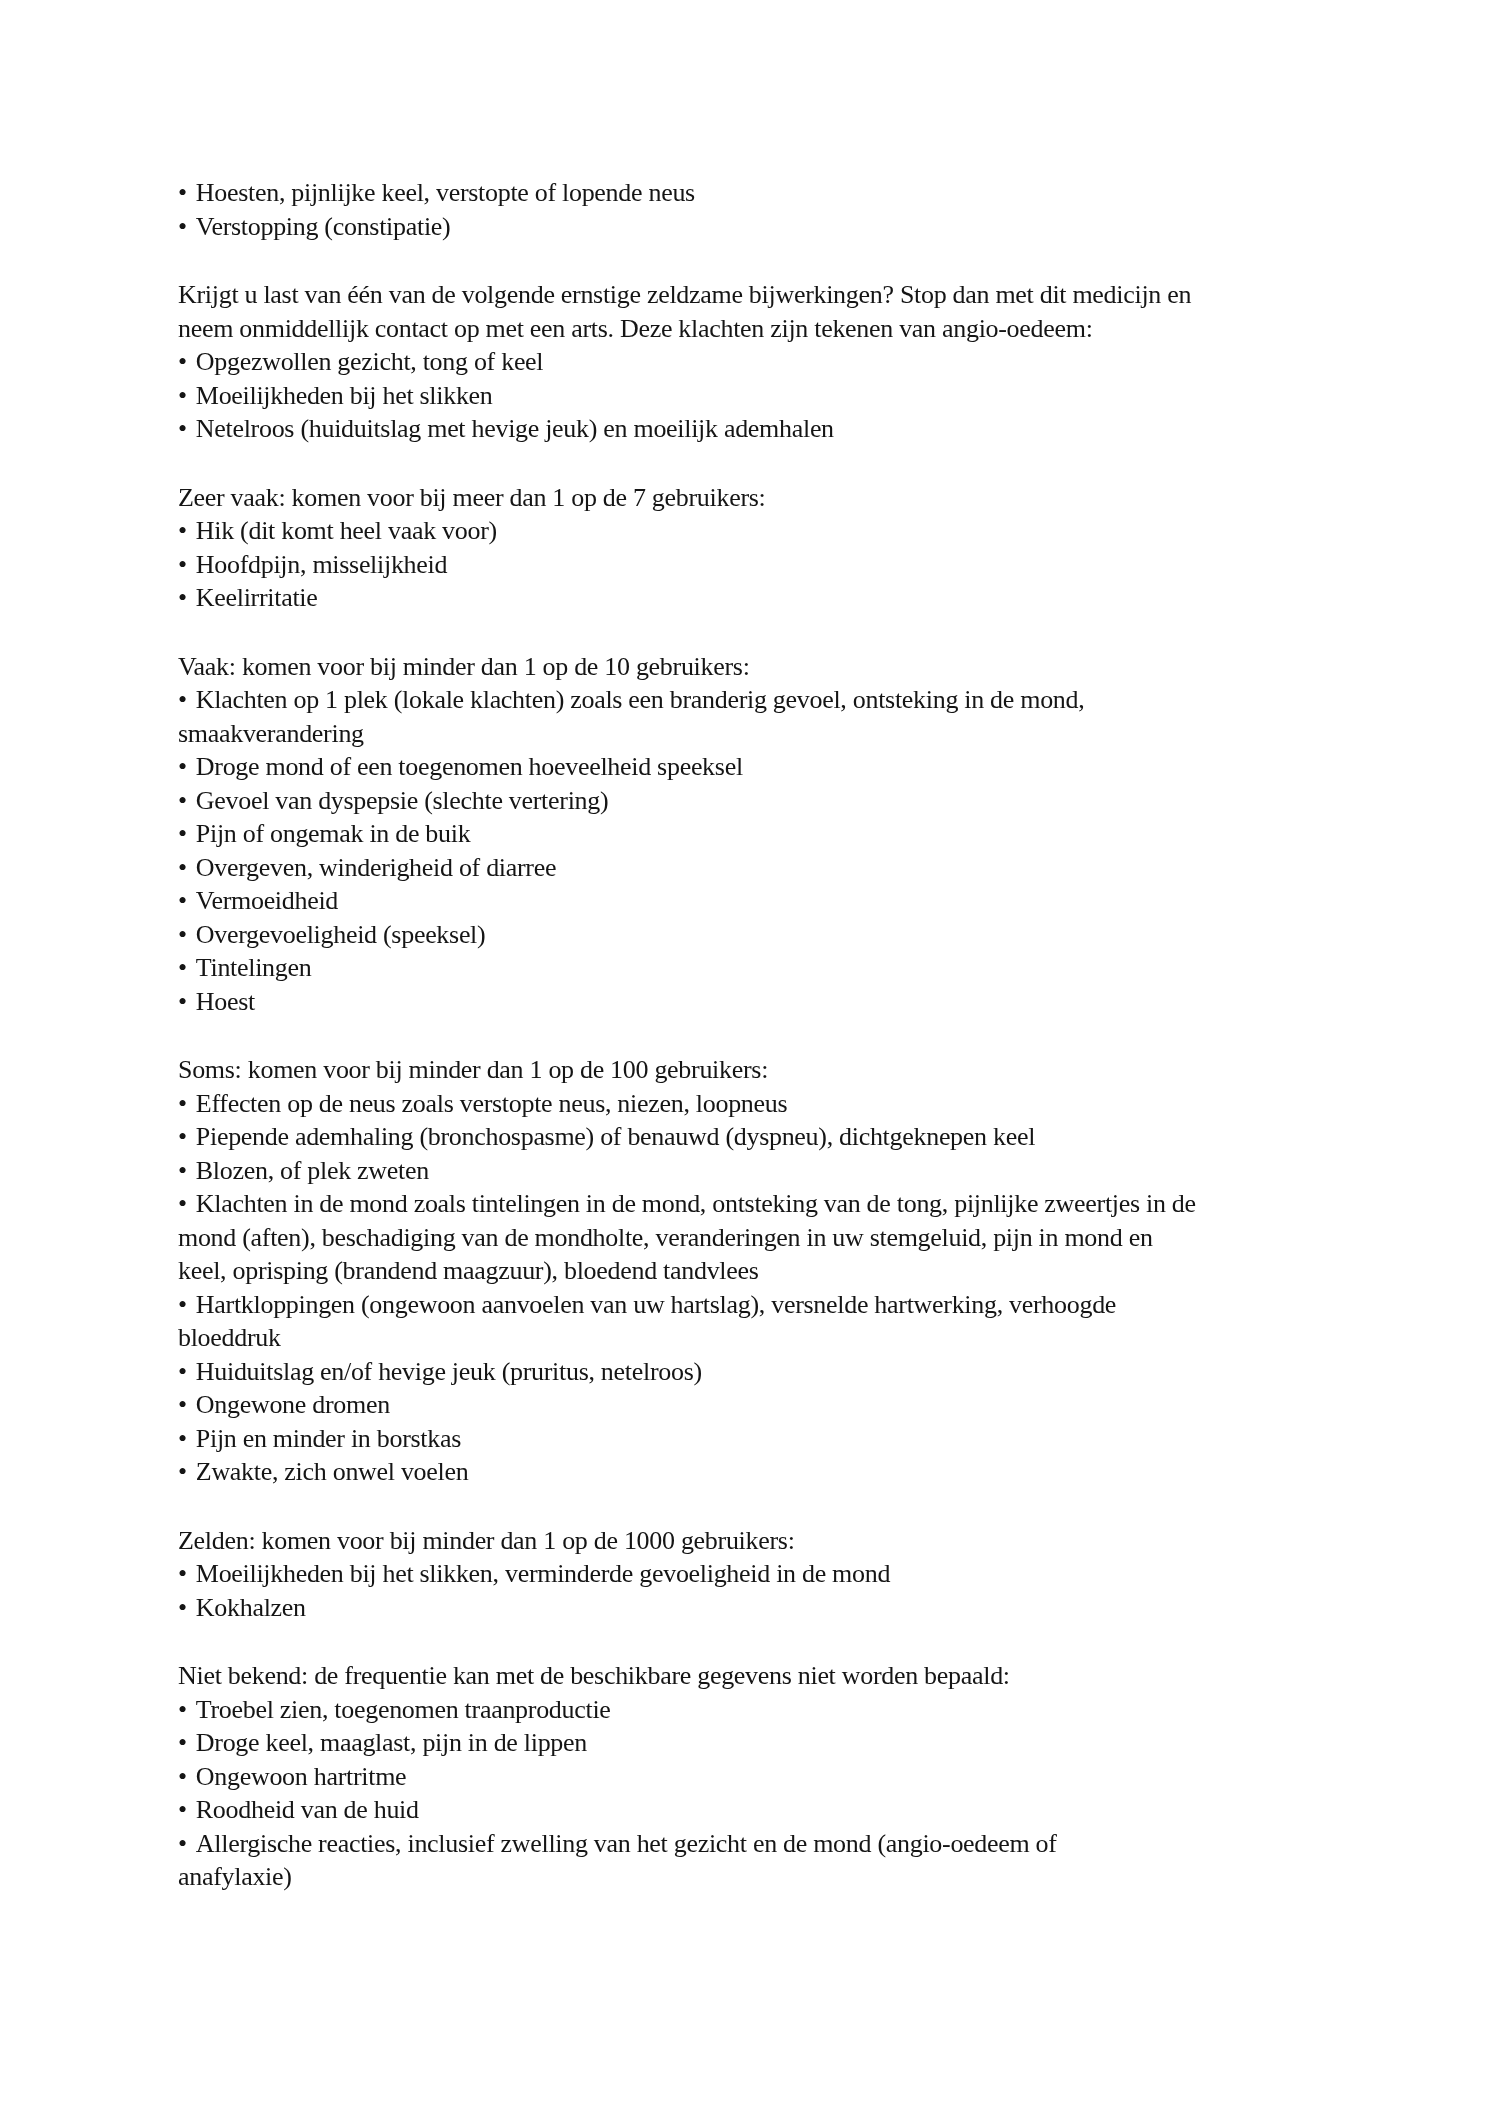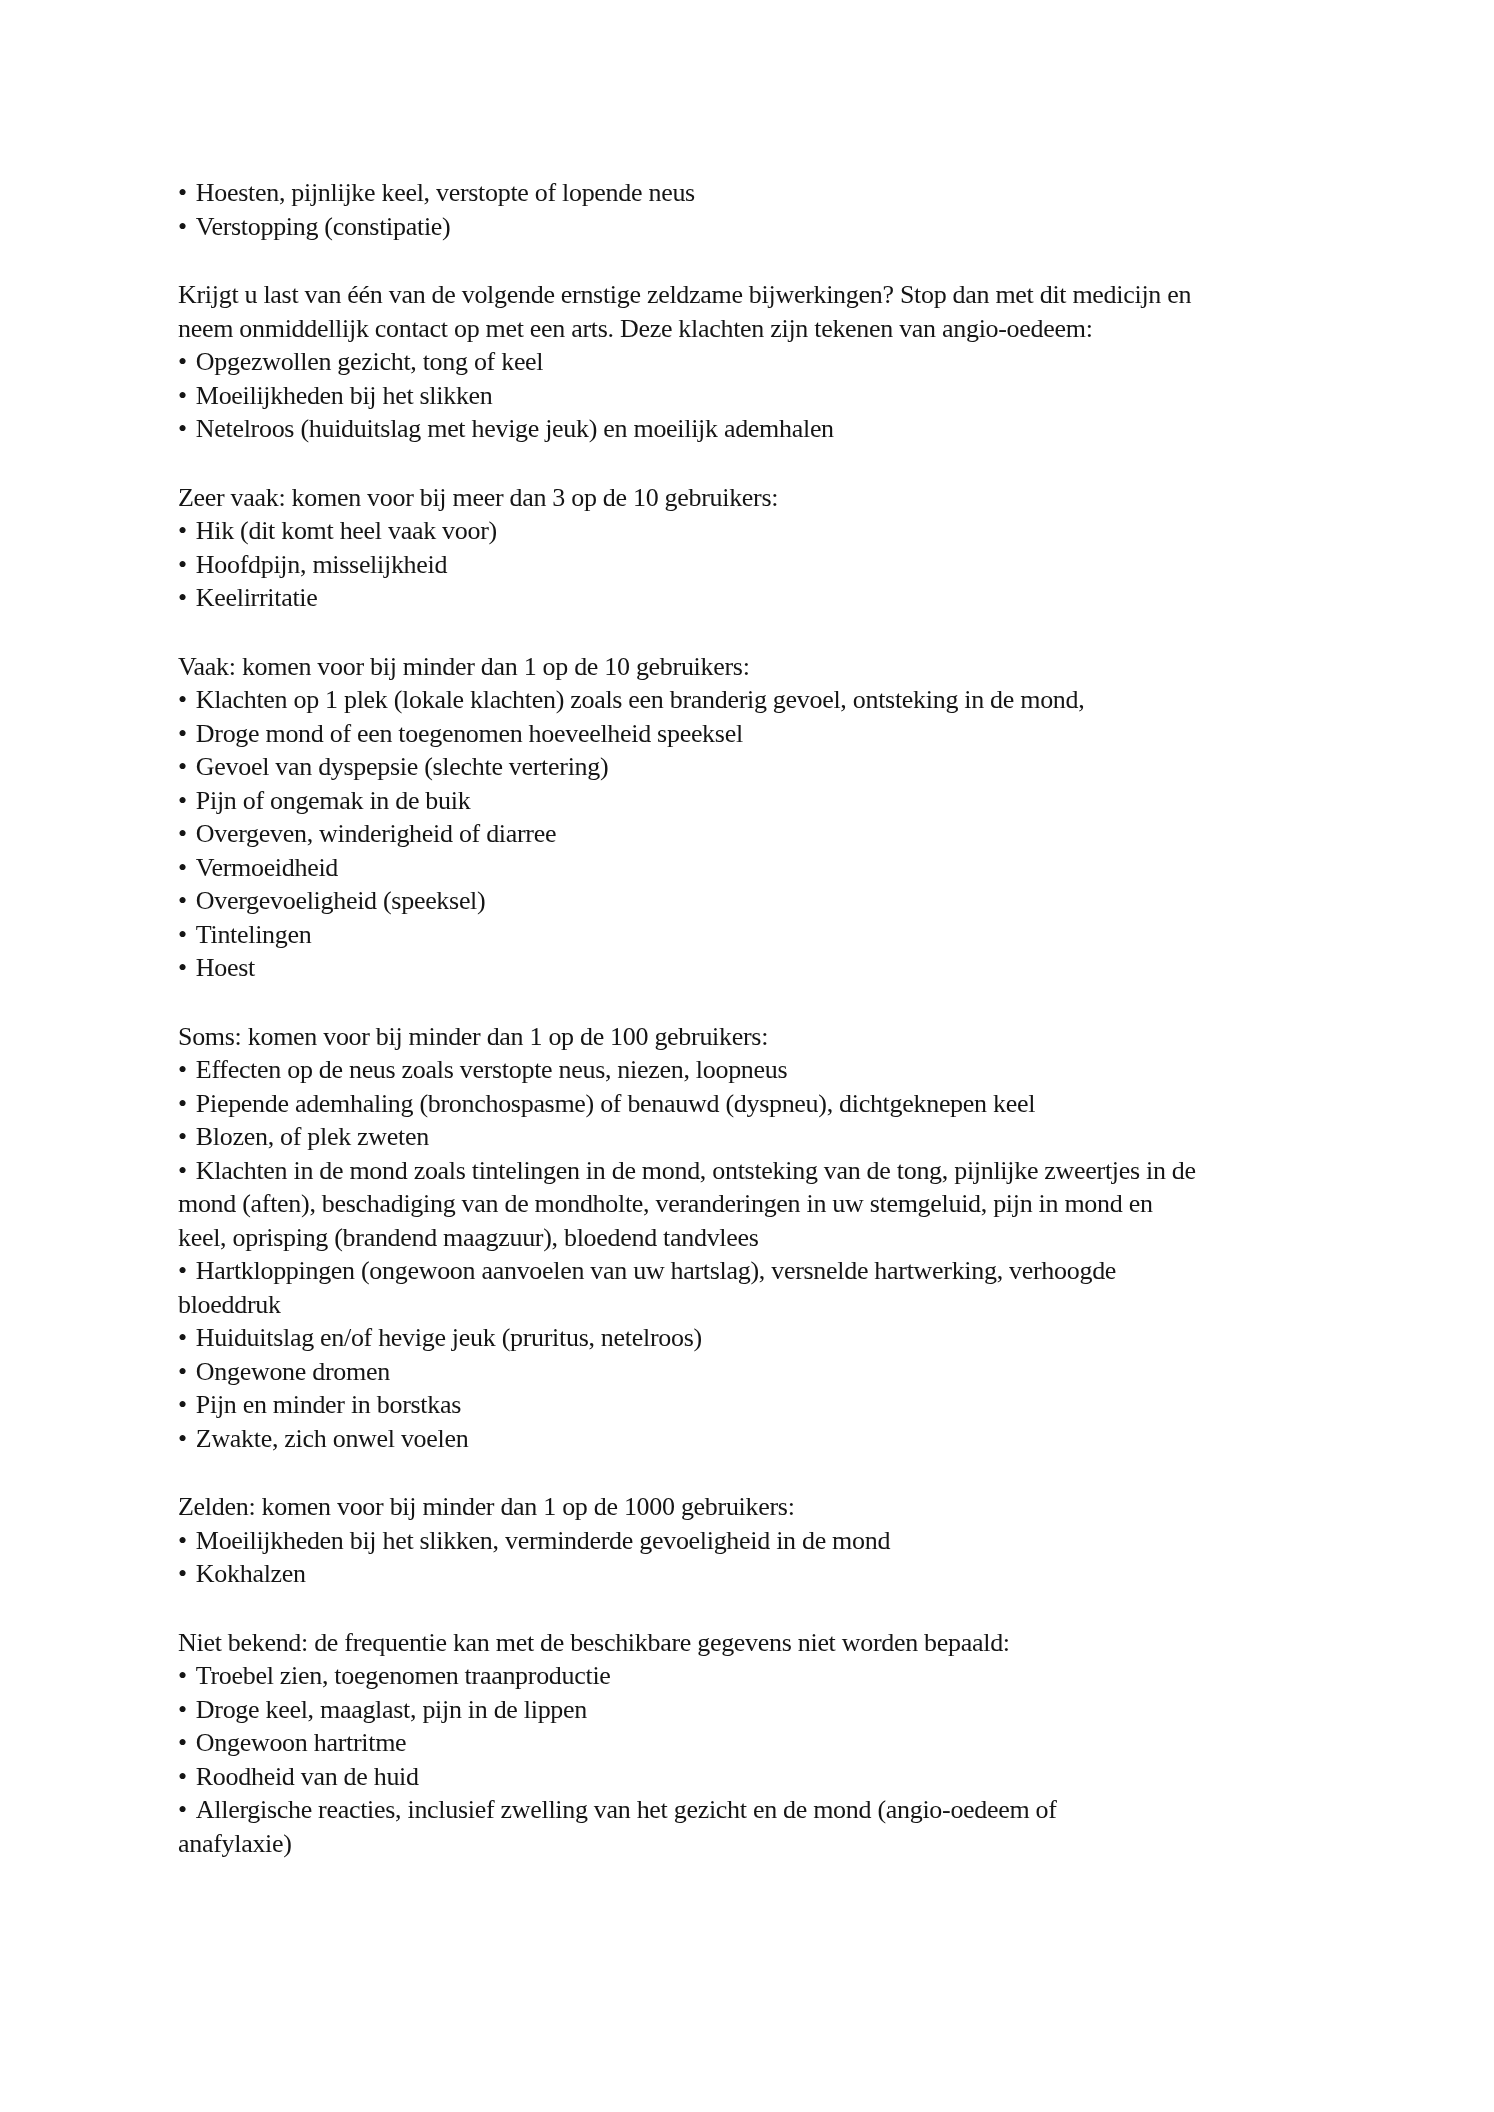--- a/index.html
+++ b/index.html
@@ -41,28 +41,29 @@
       <div class="line"><span class="marker">•</span><span>Verstopping (constipatie)</span></div>
     </div>
     <div class="block">
       <div class="line">Krijgt u last van één van de volgende ernstige zeldzame bijwerkingen? Stop dan met dit medicijn en</div>
       <div class="line">neem onmiddellijk contact op met een arts. Deze klachten zijn tekenen van angio-oedeem:</div>
       <div class="line"><span class="marker">•</span><span>Opgezwollen gezicht, tong of keel</span></div>
       <div class="line"><span class="marker">•</span><span>Moeilijkheden bij het slikken</span></div>
       <div class="line"><span class="marker">•</span><span>Netelroos (huiduitslag met hevige jeuk) en moeilijk ademhalen</span></div>
     </div>
     <div class="block">
-      <div class="line">Zeer vaak: komen voor bij meer dan 3 op de 10 gebruikers:</div>
+      <div class="line">Zeer vaak: komen voor bij meer dan 1 op de 7 gebruikers:</div>
       <div class="line"><span class="marker">•</span><span>Hik (dit komt heel vaak voor)</span></div>
       <div class="line"><span class="marker">•</span><span>Hoofdpijn, misselijkheid</span></div>
       <div class="line"><span class="marker">•</span><span>Keelirritatie</span></div>
     </div>
     <div class="block">
       <div class="line">Vaak: komen voor bij minder dan 1 op de 10 gebruikers:</div>
       <div class="line"><span class="marker">•</span><span>Klachten op 1 plek (lokale klachten) zoals een branderig gevoel, ontsteking in de mond,</span></div>
+      <div class="line">smaakverandering</div>
       <div class="line"><span class="marker">•</span><span>Droge mond of een toegenomen hoeveelheid speeksel</span></div>
       <div class="line"><span class="marker">•</span><span>Gevoel van dyspepsie (slechte vertering)</span></div>
       <div class="line"><span class="marker">•</span><span>Pijn of ongemak in de buik</span></div>
       <div class="line"><span class="marker">•</span><span>Overgeven, winderigheid of diarree</span></div>
       <div class="line"><span class="marker">•</span><span>Vermoeidheid</span></div>
       <div class="line"><span class="marker">•</span><span>Overgevoeligheid (speeksel)</span></div>
       <div class="line"><span class="marker">•</span><span>Tintelingen</span></div>
       <div class="line"><span class="marker">•</span><span>Hoest</span></div>
     </div>
     <div class="block">

